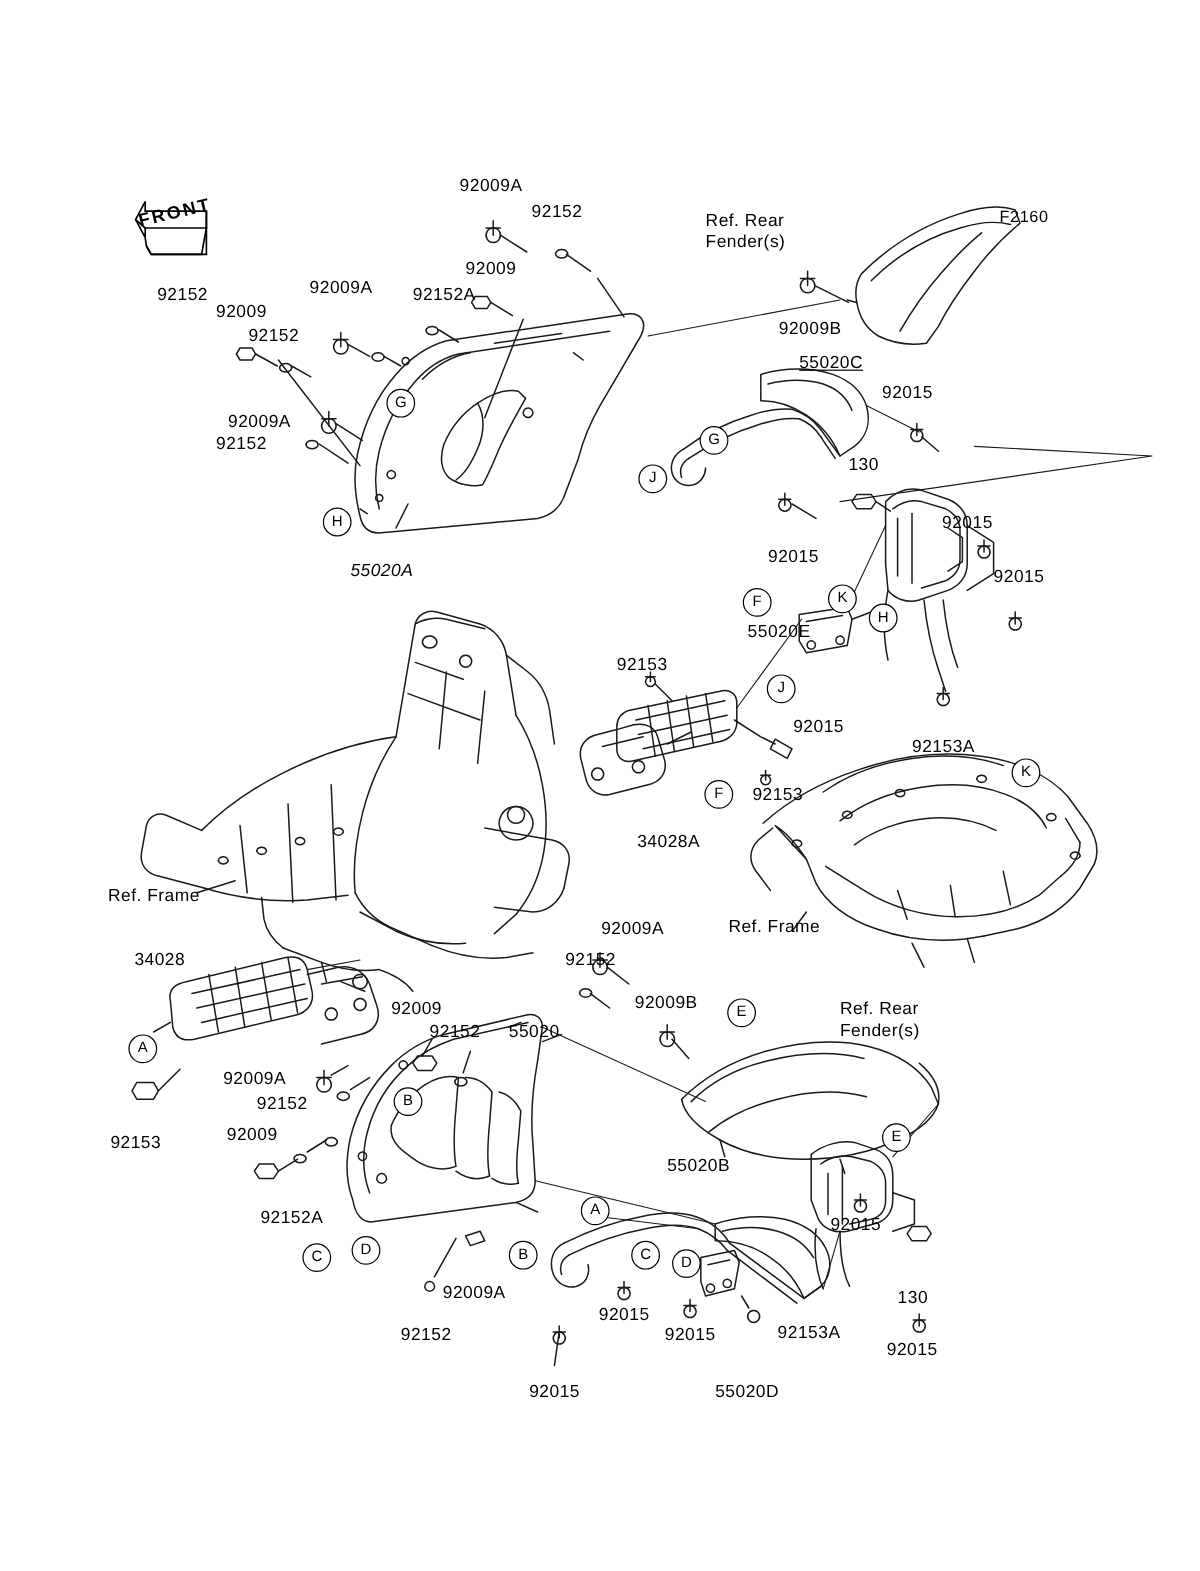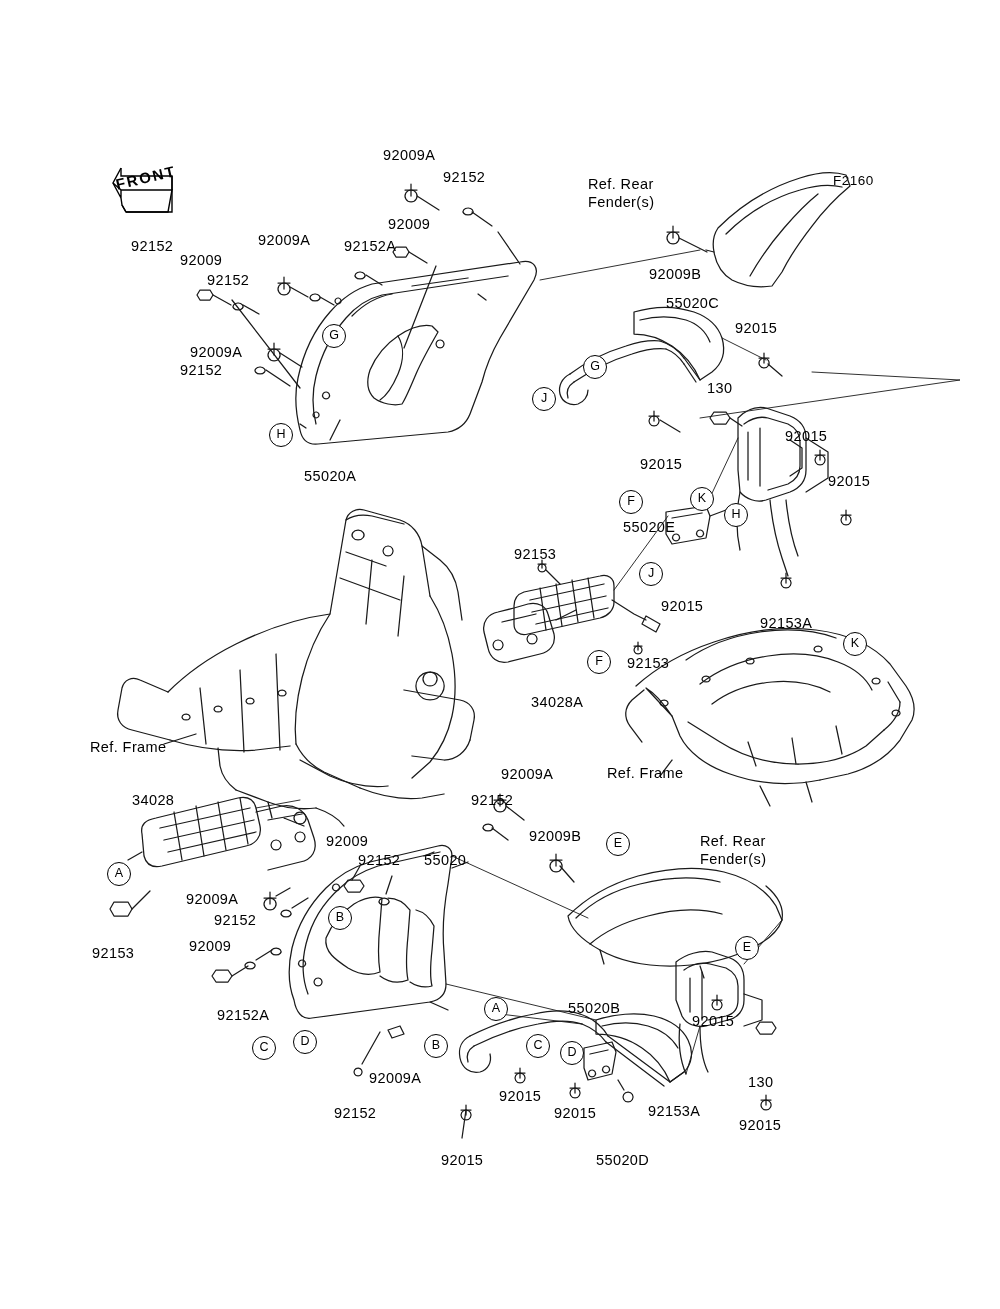--- a/index.html
+++ b/index.html
@@ -444,51 +444,51 @@
       <div class="label" style="left: 443px; top: 169px;">92152</div>
       <div class="label" style="left: 588px; top: 176px;">Ref. Rear
 Fender(s)</div>
       <div class="label" style="left: 388px; top: 216px;">92009</div>
       <div class="label" style="left: 258px; top: 232px;">92009A</div>
       <div class="label" style="left: 344px; top: 238px;">92152A</div>
       <div class="label" style="left: 649px; top: 266px;">92009B</div>
       <div class="label" style="left: 180px; top: 252px;">92009</div>
       <div class="label" style="left: 131px; top: 238px;">92152</div>
       <div class="label" style="left: 207px; top: 272px;">92152</div>
-      <div class="label" style="left: 666px; top: 295px;">55020C</div>
+      <div class="label" style="left: 666px; top: 295px; text-decoration: underline;">55020C</div>
       <div class="label" style="left: 735px; top: 320px;">92015</div>
       <div class="label" style="left: 190px; top: 344px;">92009A</div>
       <div class="label" style="left: 180px; top: 362px;">92152</div>
       <div class="label" style="left: 707px; top: 380px;">130</div>
       <div class="label" style="left: 785px; top: 428px;">92015</div>
       <div class="label" style="left: 828px; top: 473px;">92015</div>
       <div class="label" style="left: 640px; top: 456px;">92015</div>
-      <div class="label" style="left: 304px; top: 468px;">55020A</div>
+      <div class="label" style="left: 292px; top: 468px; font-style: italic;">55020A</div>
       <div class="label" style="left: 623px; top: 519px;">55020E</div>
       <div class="label" style="left: 514px; top: 546px;">92153</div>
       <div class="label" style="left: 661px; top: 598px;">92015</div>
       <div class="label" style="left: 760px; top: 615px;">92153A</div>
       <div class="label" style="left: 627px; top: 655px;">92153</div>
       <div class="label" style="left: 531px; top: 694px;">34028A</div>
       <div class="label" style="left: 90px; top: 739px;">Ref. Frame</div>
       <div class="label" style="left: 607px; top: 765px;">Ref. Frame</div>
       <div class="label" style="left: 501px; top: 766px;">92009A</div>
       <div class="label" style="left: 471px; top: 792px;">92152</div>
-      <div class="label" style="left: 132px; top: 792px;">34028</div>
+      <div class="label" style="left: 112px; top: 792px;">34028</div>
       <div class="label" style="left: 424px; top: 852px;">55020</div>
       <div class="label" style="left: 529px; top: 828px;">92009B</div>
       <div class="label" style="left: 700px; top: 833px;">Ref. Rear
 Fender(s)</div>
       <div class="label" style="left: 326px; top: 833px;">92009</div>
       <div class="label" style="left: 358px; top: 852px;">92152</div>
       <div class="label" style="left: 186px; top: 891px;">92009A</div>
       <div class="label" style="left: 214px; top: 912px;">92152</div>
       <div class="label" style="left: 189px; top: 938px;">92009</div>
       <div class="label" style="left: 92px; top: 945px;">92153</div>
-      <div class="label" style="left: 568px; top: 964px; margin-top: 36px;">55020B</div>
+      <div class="label" style="left: 556px; top: 964px;">55020B</div>
       <div class="label" style="left: 217px; top: 1007px;">92152A</div>
       <div class="label" style="left: 692px; top: 1013px;">92015</div>
       <div class="label" style="left: 748px; top: 1074px;">130</div>
       <div class="label" style="left: 369px; top: 1070px;">92009A</div>
       <div class="label" style="left: 334px; top: 1105px;">92152</div>
       <div class="label" style="left: 499px; top: 1088px;">92015</div>
       <div class="label" style="left: 554px; top: 1105px;">92015</div>
       <div class="label" style="left: 648px; top: 1103px;">92153A</div>
       <div class="label" style="left: 739px; top: 1117px;">92015</div>
       <div class="label" style="left: 441px; top: 1152px;">92015</div>

